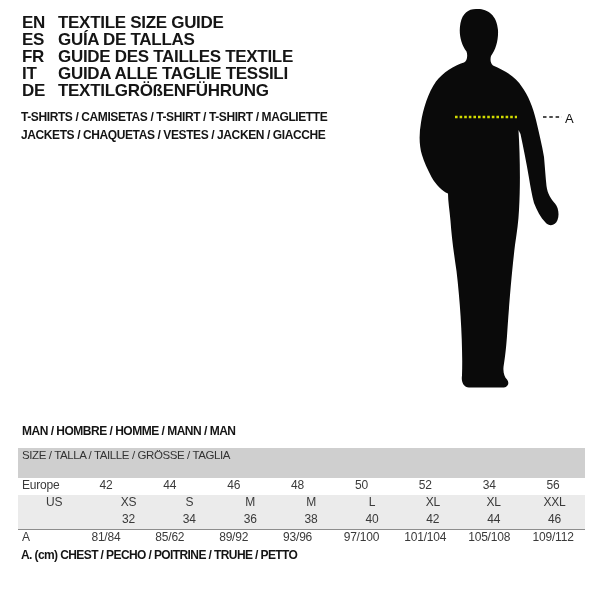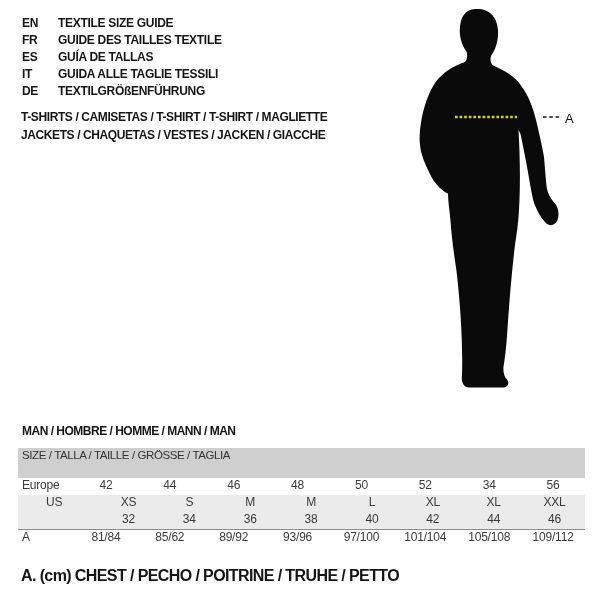--- a/index.html
+++ b/index.html
@@ -7,21 +7,21 @@
     width:600px; height:600px; position:relative;
     background:#ffffff; overflow:hidden;
     font-family:"Liberation Sans", sans-serif;
     color:#151515;
   }
   .canvas { position:absolute; inset:0; }
 
   
   .lang-list { position:absolute; left:22px; top:14px; }
   .lang-row { display:flex; height:17px; align-items:center;
-              font-size:12px; font-weight:bold; letter-spacing:-0.3px; }
+              font-size:17px; font-weight:bold; letter-spacing:-0.3px; }
   .lang-code { width:36px; }
 
   
   .categories { position:absolute; left:21px; top:108px;
                 font-size:12px; font-weight:bold; line-height:18px;
                 letter-spacing:-0.4px; white-space:nowrap; }
 
   
   .figure { position:absolute; left:410px; top:5px; }
   .figure text { font-family:"Liberation Sans", sans-serif; font-size:13px; fill:#111; }
@@ -37,39 +37,39 @@
                   padding-left:4px; font-size:11.5px; letter-spacing:-0.4px;
                   color:#333; }
   .t-row { display:flex; height:17px; align-items:flex-start; letter-spacing:-0.2px; }
   .t-row.shaded { background:#ebebeb;padding-left:24px; }
   .t-row.row-a { border-top:1px solid #8d8d8d; }
   .t-label { width:56px; padding-left:4px; box-sizing:border-box; }
   .t-cell { flex:1; text-align:center; }
 
   
   .footnote { position:absolute; left:21px; top:548px;
-              font-size:16px; font-weight:bold; letter-spacing:-0.6px;margin-top:19px; }
+              font-size:12px; font-weight:bold; letter-spacing:-0.6px; }
 </style>
 </head>
 <body>
 
 <div class="canvas">
 
   <div class="lang-list">
     <div class="lang-row">
       <span class="lang-code">EN</span>
       <span class="lang-title">TEXTILE SIZE GUIDE</span>
     </div>
     <div class="lang-row">
+      <span class="lang-code">ES</span>
+      <span class="lang-title">GUÍA DE TALLAS</span>
+    </div>
+    <div class="lang-row">
       <span class="lang-code">FR</span>
       <span class="lang-title">GUIDE DES TAILLES TEXTILE</span>
-    </div>
-    <div class="lang-row">
-      <span class="lang-code">ES</span>
-      <span class="lang-title">GUÍA DE TALLAS</span>
     </div>
     <div class="lang-row">
       <span class="lang-code">IT</span>
       <span class="lang-title">GUIDA ALLE TAGLIE TESSILI</span>
     </div>
     <div class="lang-row">
       <span class="lang-code">DE</span>
       <span class="lang-title">TEXTILGRÖßENFÜHRUNG</span>
     </div>
   </div>

